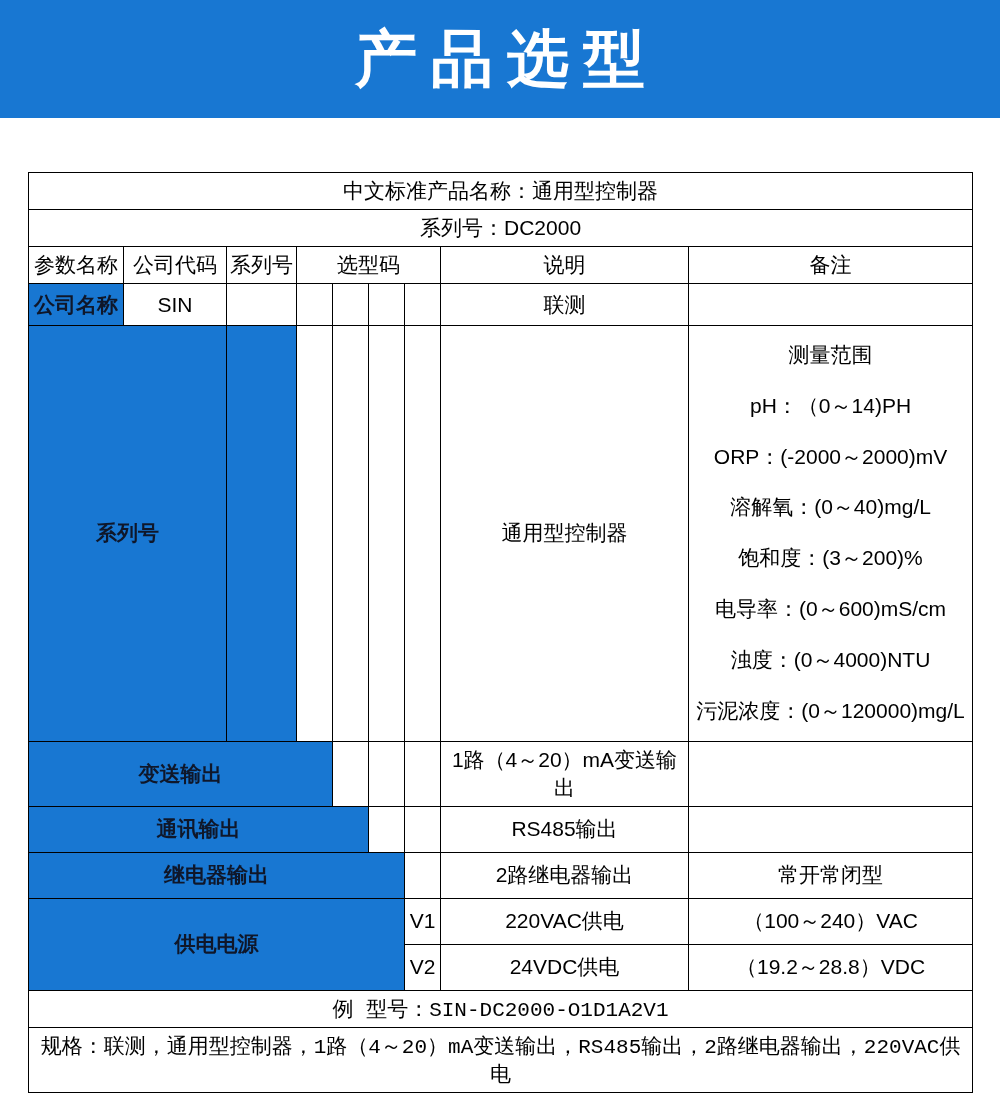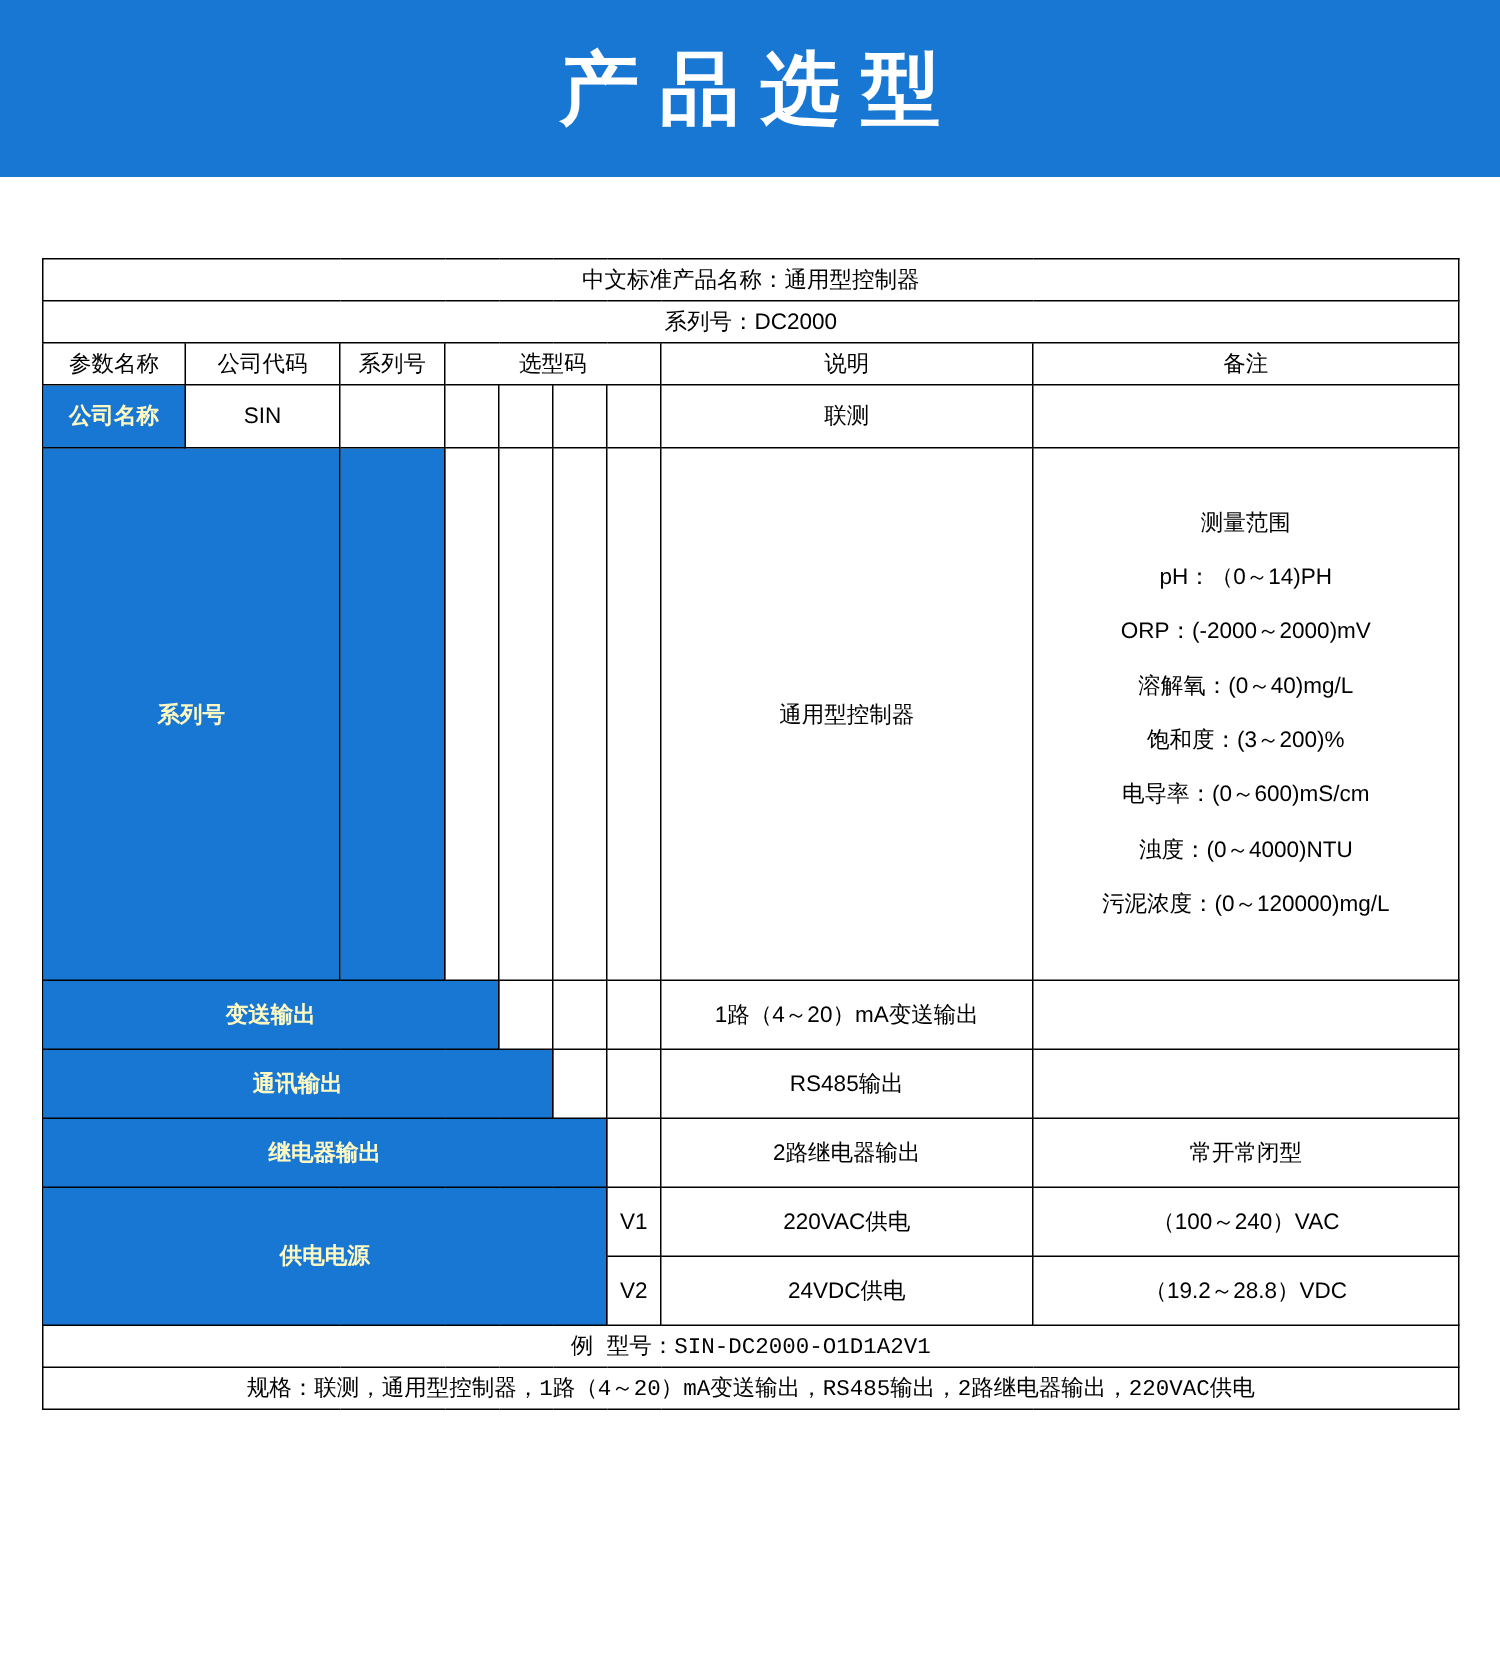--- a/index.html
+++ b/index.html
@@ -21,48 +21,48 @@
     width: 1000px;
     height: 118px;
     background: #1877d2;
     display: flex;
     align-items: center;
     justify-content: center;
     box-sizing: border-box;
   }
   .banner-title {
     color: #ffffff;
-    font-size: 53px;
+    font-size: 62px;
     font-weight: bold;
     letter-spacing: 14px;
     text-indent: 14px;
     line-height: 1;
   }
 
   
   .table-wrap {
     padding: 54px 28px 0 28px;
     box-sizing: border-box;
   }
   table.sel {
     border-collapse: collapse;
     width: 944px;
     table-layout: fixed;
   }
   table.sel td {
     border: 1px solid #000000;
     text-align: center;
     vertical-align: middle;
-    font-size: 15px;
+    font-size: 21px;
     padding: 4px 3px;
     box-sizing: border-box;
   }
   .blue {
     background: #1877d2;
-    color: #fef9c3;
+    color: #0f172a;
     font-weight: bold;
   }
   .plain-blue {
     background: #1877d2;
   }
   .hdr {
     font-size: 17px;
     margin-left: 40px;
   }
   .title-row td {

